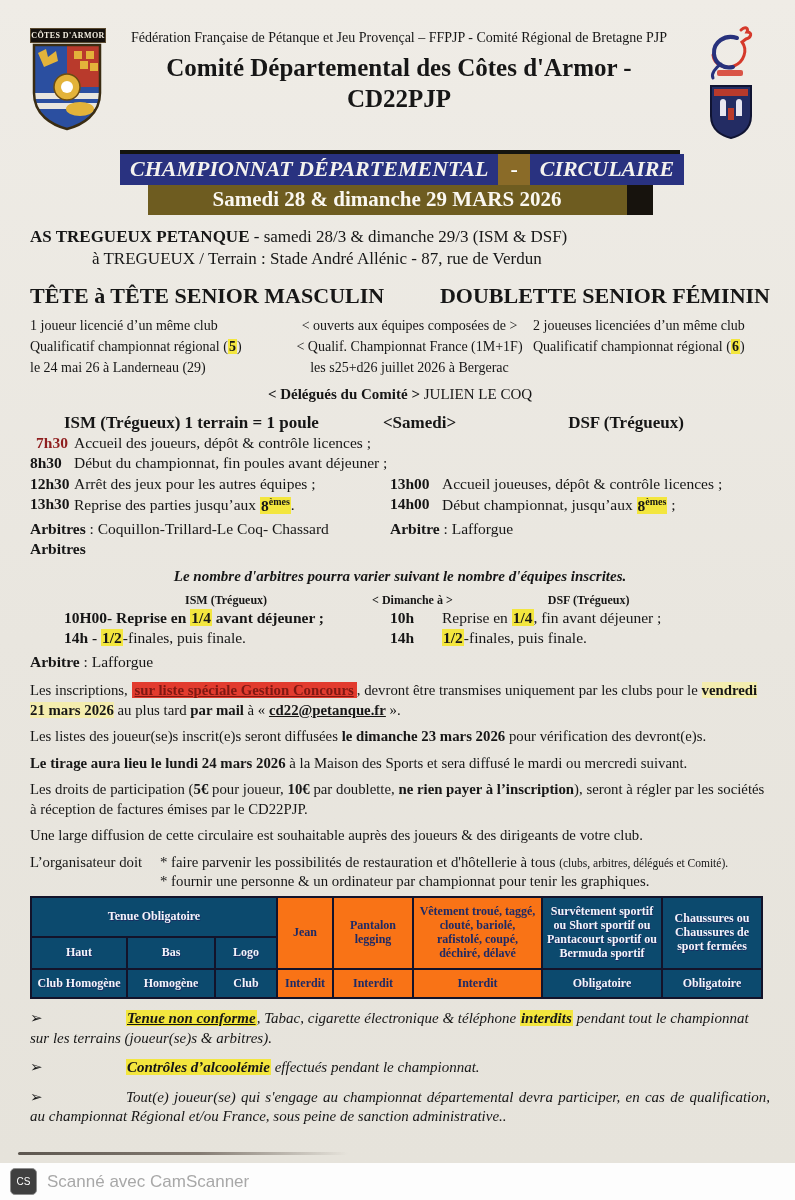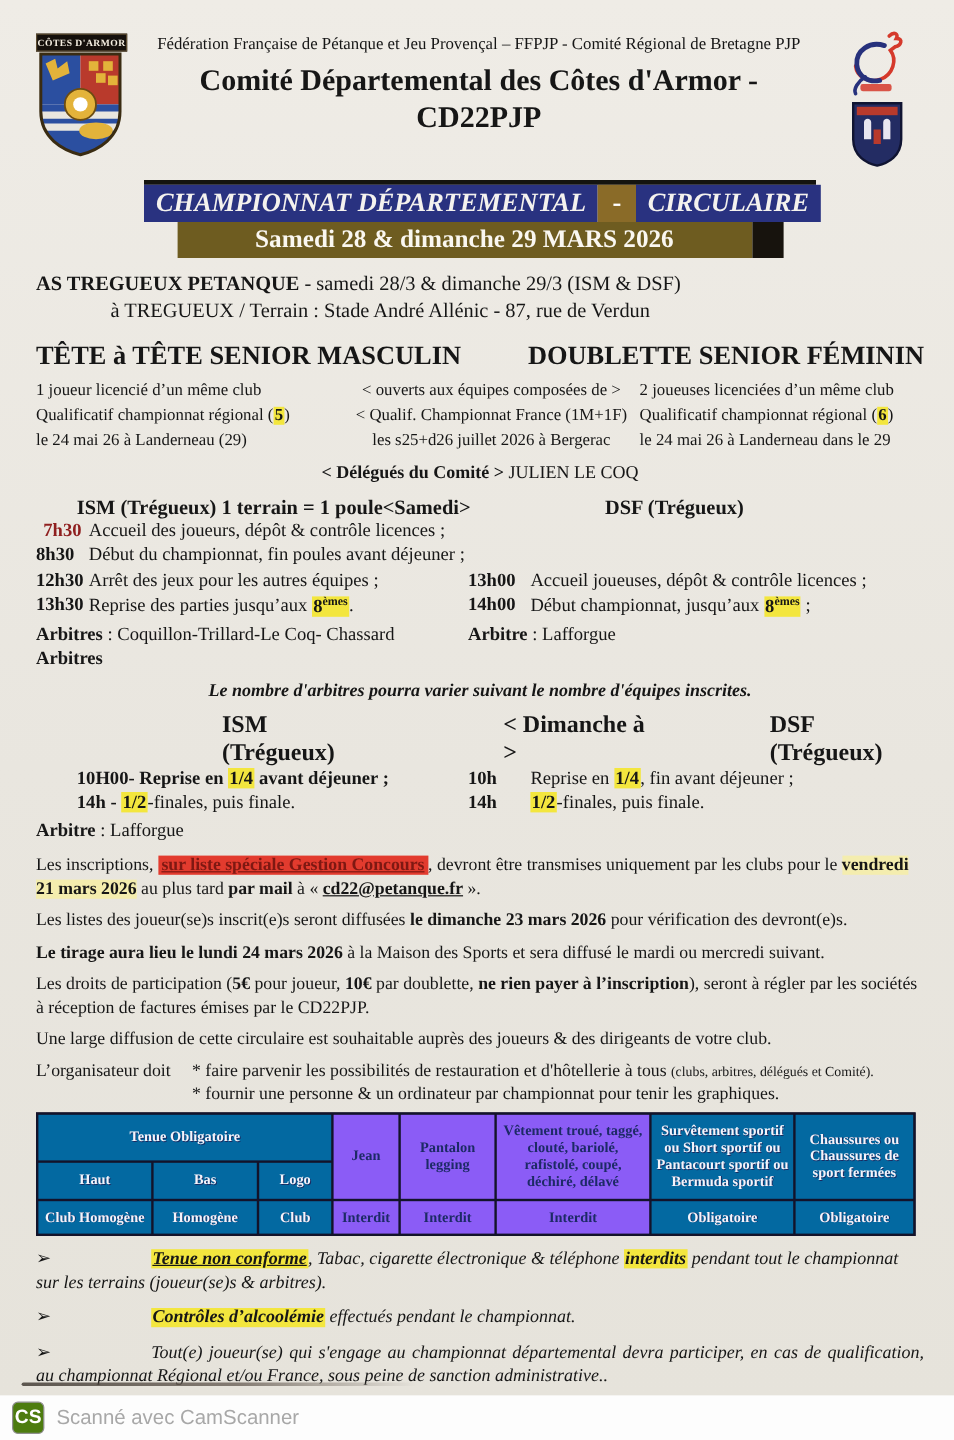--- a/index.html
+++ b/index.html
@@ -35,32 +35,32 @@
   .event-title{font-size:22px;font-weight:bold;white-space:nowrap;}
   .event-grid{display:grid;grid-template-columns:262px 235px 243px;margin-top:6px;font-size:14px;}
   .event-col{line-height:1.5;}
   .event-col.center{text-align:center;}
   .event-col.right{padding-left:6px;}
   .delegates{text-align:center;font-size:15px;margin-top:8px;}
   .delegates b{font-size:15px;}
   
   .sched-head{display:flex;font-size:17px;font-weight:bold;margin-top:10px;}
   .sat-h1{margin-left:34px;}
-  .sat-h2{}
+  .sat-h2{margin-left:64px;}
   .sat-h3{margin-left:112px;}
   .sched{font-size:15.5px;line-height:1.32;}
   .srow{display:flex;}
   .scell-l{width:360px;display:flex;flex:0 0 360px;}
   .scell-r{flex:1;display:flex;}
   .stime{font-weight:bold;width:44px;flex:0 0 44px;}
   .stime.red{color:#8f1f1f;text-align:center;}
   .stime.r{width:52px;flex:0 0 52px;}
   .arb-row{display:flex;margin-top:3px;font-size:15.5px;}
   .note{font-style:italic;text-align:center;font-size:15px;margin-top:8px;font-weight:bold;font-family:"Liberation Serif",serif;}
-  .sun-head{display:flex;font-size:20px;font-weight:bold;margin-top:8px;}
+  .sun-head{display:flex;font-size:12px;font-weight:bold;margin-top:8px;}
   .sun-h1{margin-left:155px;}
   .sun-h2{margin-left:105px;}
   .sun-h3{margin-left:95px;}
   .sun-left{width:360px;flex:0 0 360px;padding-left:34px;box-sizing:border-box;}
   
   .hl{background:#f3e63e;padding:0 1px;font-weight:bold;}
   .hl-pale{background:#f4edae;font-weight:bold;}
   .hl-red{background:#e23b2e;color:#7e1812;font-weight:bold;text-decoration:underline;padding:0 3px;}
   sup{font-size:10px;}
   
@@ -70,36 +70,36 @@
   .small-paren{font-size:11.5px;}
   .org-line{display:flex;}
   .org-label{width:130px;flex:0 0 130px;}
   .org-items{flex:1;}
   .rappel{font-weight:bold;font-style:italic;font-size:15.5px;margin-top:7px;}
   
   .dress-table{margin-top:4px;display:grid;grid-template-columns:94px 86px 60px 54px 78px 127px 118px 98px;
     grid-template-rows:38px 30px 27px;gap:2px;background:#13132a;border:2px solid #13132a;width:729px;}
   .cell{display:flex;align-items:center;justify-content:center;text-align:center;font-weight:bold;
     font-size:12px;line-height:1.15;padding:1px 2px;}
-  .cell.blue{background:#0369a1;color:#f4f4fb;text-shadow:.7px .7px 0 #1c2a60;}
-  .cell.red{background:#8b5cf6;color:#1d2a66;font-family:Liberation Serif, serif;}
+  .cell.blue{background:#0c4a6e;color:#f4f4fb;text-shadow:.7px .7px 0 #1c2a60;}
+  .cell.red{background:#f97316;color:#1d2a66;font-family:Liberation Serif, serif;}
   .span2{grid-row:1/3;}
   .tenue{grid-column:1/4;}
   
   .bullets{font-size:15px;}
   .bullet{margin-top:10px;font-style:italic;line-height:1.3;}
   .bullet .mark{font-style:normal;font-size:15px;display:inline-block;width:18px;margin-right:78px;}
   .bullet.justify{text-align:justify;}
   .artifact{position:absolute;left:18px;top:1152px;width:330px;height:3px;
     background:linear-gradient(90deg,#3a332c 0%,#6b6158 55%,rgba(120,110,100,0) 100%);border-radius:2px;opacity:.8;}
   
   .scanbar{position:absolute;left:0;top:1163px;width:795px;height:37px;background:#fdfdfd;display:flex;align-items:center;
     font-family:"Liberation Sans","DejaVu Sans",sans-serif;}
-  .cs-badge{width:25px;height:25px;margin-left:10px;border-radius:5px;background:#4d7c0f;border:1px solid #8f8f8f;
-    color:#fff;font-weight:bold;font-size:16px;display:flex;align-items:center;justify-content:center;}
+  .cs-badge{width:25px;height:25px;margin-left:10px;border-radius:5px;background:#404040;border:1px solid #8f8f8f;
+    color:#fff;font-weight:normal;font-size:10px;display:flex;align-items:center;justify-content:center;}
   .cs-label{color:#a8a8a8;font-size:17px;margin-left:10px;}
 </style>
 </head>
 <body>
 
 <div class="viewport">
   <div class="page">
 
     <div class="header-row">
       <div class="crest">
@@ -176,21 +176,20 @@
         <div>le 24 mai 26 à Landerneau (29)</div>
       </div>
       <div class="event-col center">
         <div>&lt; ouverts aux équipes composées de &gt;</div>
         <div>&lt; Qualif. Championnat France (1M+1F)</div>
         <div>les s25+d26 juillet 2026 à Bergerac</div>
       </div>
       <div class="event-col right">
         <div>2 joueuses licenciées d’un même club</div>
         <div><span>Qualificatif championnat régional (</span><span class="hl">6</span><span>)</span></div>
-        <div>le 24 mai 26 à Landerneau dans le 29</div>
       </div>
     </div>
     <div class="delegates">
       <b>&lt; Délégués du Comité &gt;</b><span> JULIEN LE COQ</span>
     </div>
 
     <div class="sched-head">
       <span class="sat-h1">ISM (Trégueux) 1 terrain = 1 poule</span>
       <span class="sat-h2">&lt;Samedi&gt;</span>
       <span class="sat-h3">DSF (Trégueux)</span>

